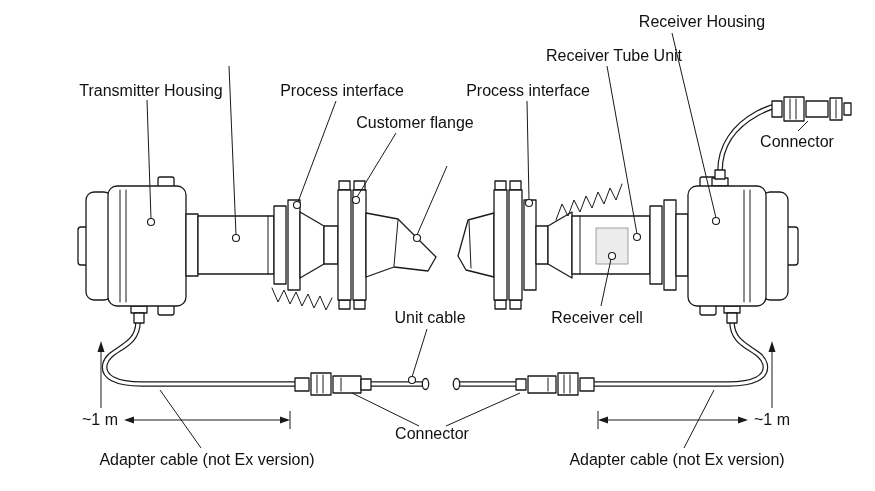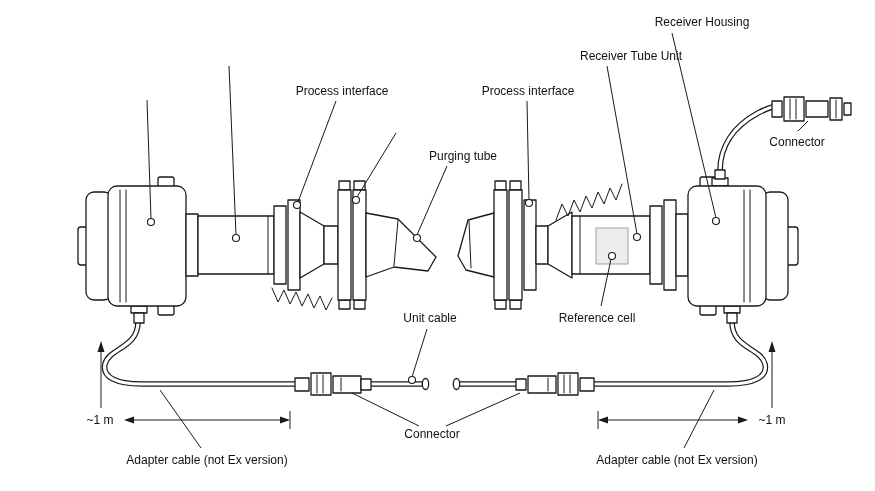--- a/index.html
+++ b/index.html
@@ -1,19 +1,19 @@
 <!DOCTYPE html>
 <html><head>
 <meta charset="utf-8">
 <style>
   html,body{margin:0;padding:0;background:#ffffff}
   .diagram{position:relative;width:875px;height:491px;background:#ffffff;
            font-family:"Liberation Sans",sans-serif;overflow:hidden}
   .diagram svg{position:absolute;left:0;top:0}
-  .lbl{position:absolute;transform:translateX(-50%);font-size:12px;line-height:20px;
+  .lbl{position:absolute;transform:translateX(-50%);font-size:16px;line-height:20px;
        color:#111;white-space:nowrap}
   .ln{fill:none;stroke:#1a1a1a;stroke-width:1.3;stroke-linecap:round;stroke-linejoin:round}
   .thin{stroke-width:1}
   .part{fill:#ffffff;stroke:#1a1a1a;stroke-width:1.3;stroke-linejoin:round}
   .leader line{stroke:#1a1a1a;stroke-width:1}
   .dot{fill:#ffffff;stroke:#1a1a1a;stroke-width:1.1}
   .cable-outer{fill:none;stroke:#1a1a1a;stroke-width:5.6;stroke-linecap:round}
   .cable-inner{fill:none;stroke:#ffffff;stroke-width:3.2;stroke-linecap:round}
   .dim line{stroke:#1a1a1a;stroke-width:1}
   .arrow{fill:#1a1a1a;stroke:none}
@@ -204,26 +204,27 @@
       <circle class="dot" cx="356" cy="200" r="3.5"></circle>
       <circle class="dot" cx="417" cy="238" r="3.5"></circle>
       <circle class="dot" cx="529" cy="203" r="3.5"></circle>
       <circle class="dot" cx="637" cy="237" r="3.5"></circle>
       <circle class="dot" cx="716" cy="221" r="3.5"></circle>
       <circle class="dot" cx="412" cy="380" r="3.5"></circle>
       <circle class="dot" cx="612" cy="256" r="3.5"></circle>
     </g>
   </svg>
 
+  <div class="lbl" style="left:151px;top:81px">Transmitter Housing</div>
   <div class="lbl" style="left:342px;top:81px">Process interface</div>
-  <div class="lbl" style="left:463px;top:146px">Purging tube</div>
+  <div class="lbl" style="left:415px;top:113px">Customer flange</div>
   <div class="lbl" style="left:528px;top:81px">Process interface</div>
-  <div class="lbl" style="left:631px;top:46px">Receiver Tube Unit</div>
+  <div class="lbl" style="left:614px;top:46px">Receiver Tube Unit</div>
   <div class="lbl" style="left:702px;top:12px">Receiver Housing</div>
   <div class="lbl" style="left:797px;top:132px">Connector</div>
   <div class="lbl" style="left:430px;top:308px">Unit cable</div>
-  <div class="lbl" style="left:597px;top:308px">Reference cell</div>
+  <div class="lbl" style="left:597px;top:308px">Receiver cell</div>
   <div class="lbl" style="left:100px;top:410px">~1 m</div>
   <div class="lbl" style="left:772px;top:410px">~1 m</div>
   <div class="lbl" style="left:432px;top:424px">Connector</div>
   <div class="lbl" style="left:207px;top:450px">Adapter cable (not Ex version)</div>
   <div class="lbl" style="left:677px;top:450px">Adapter cable (not Ex version)</div>
 </div>
 
 </body></html>

